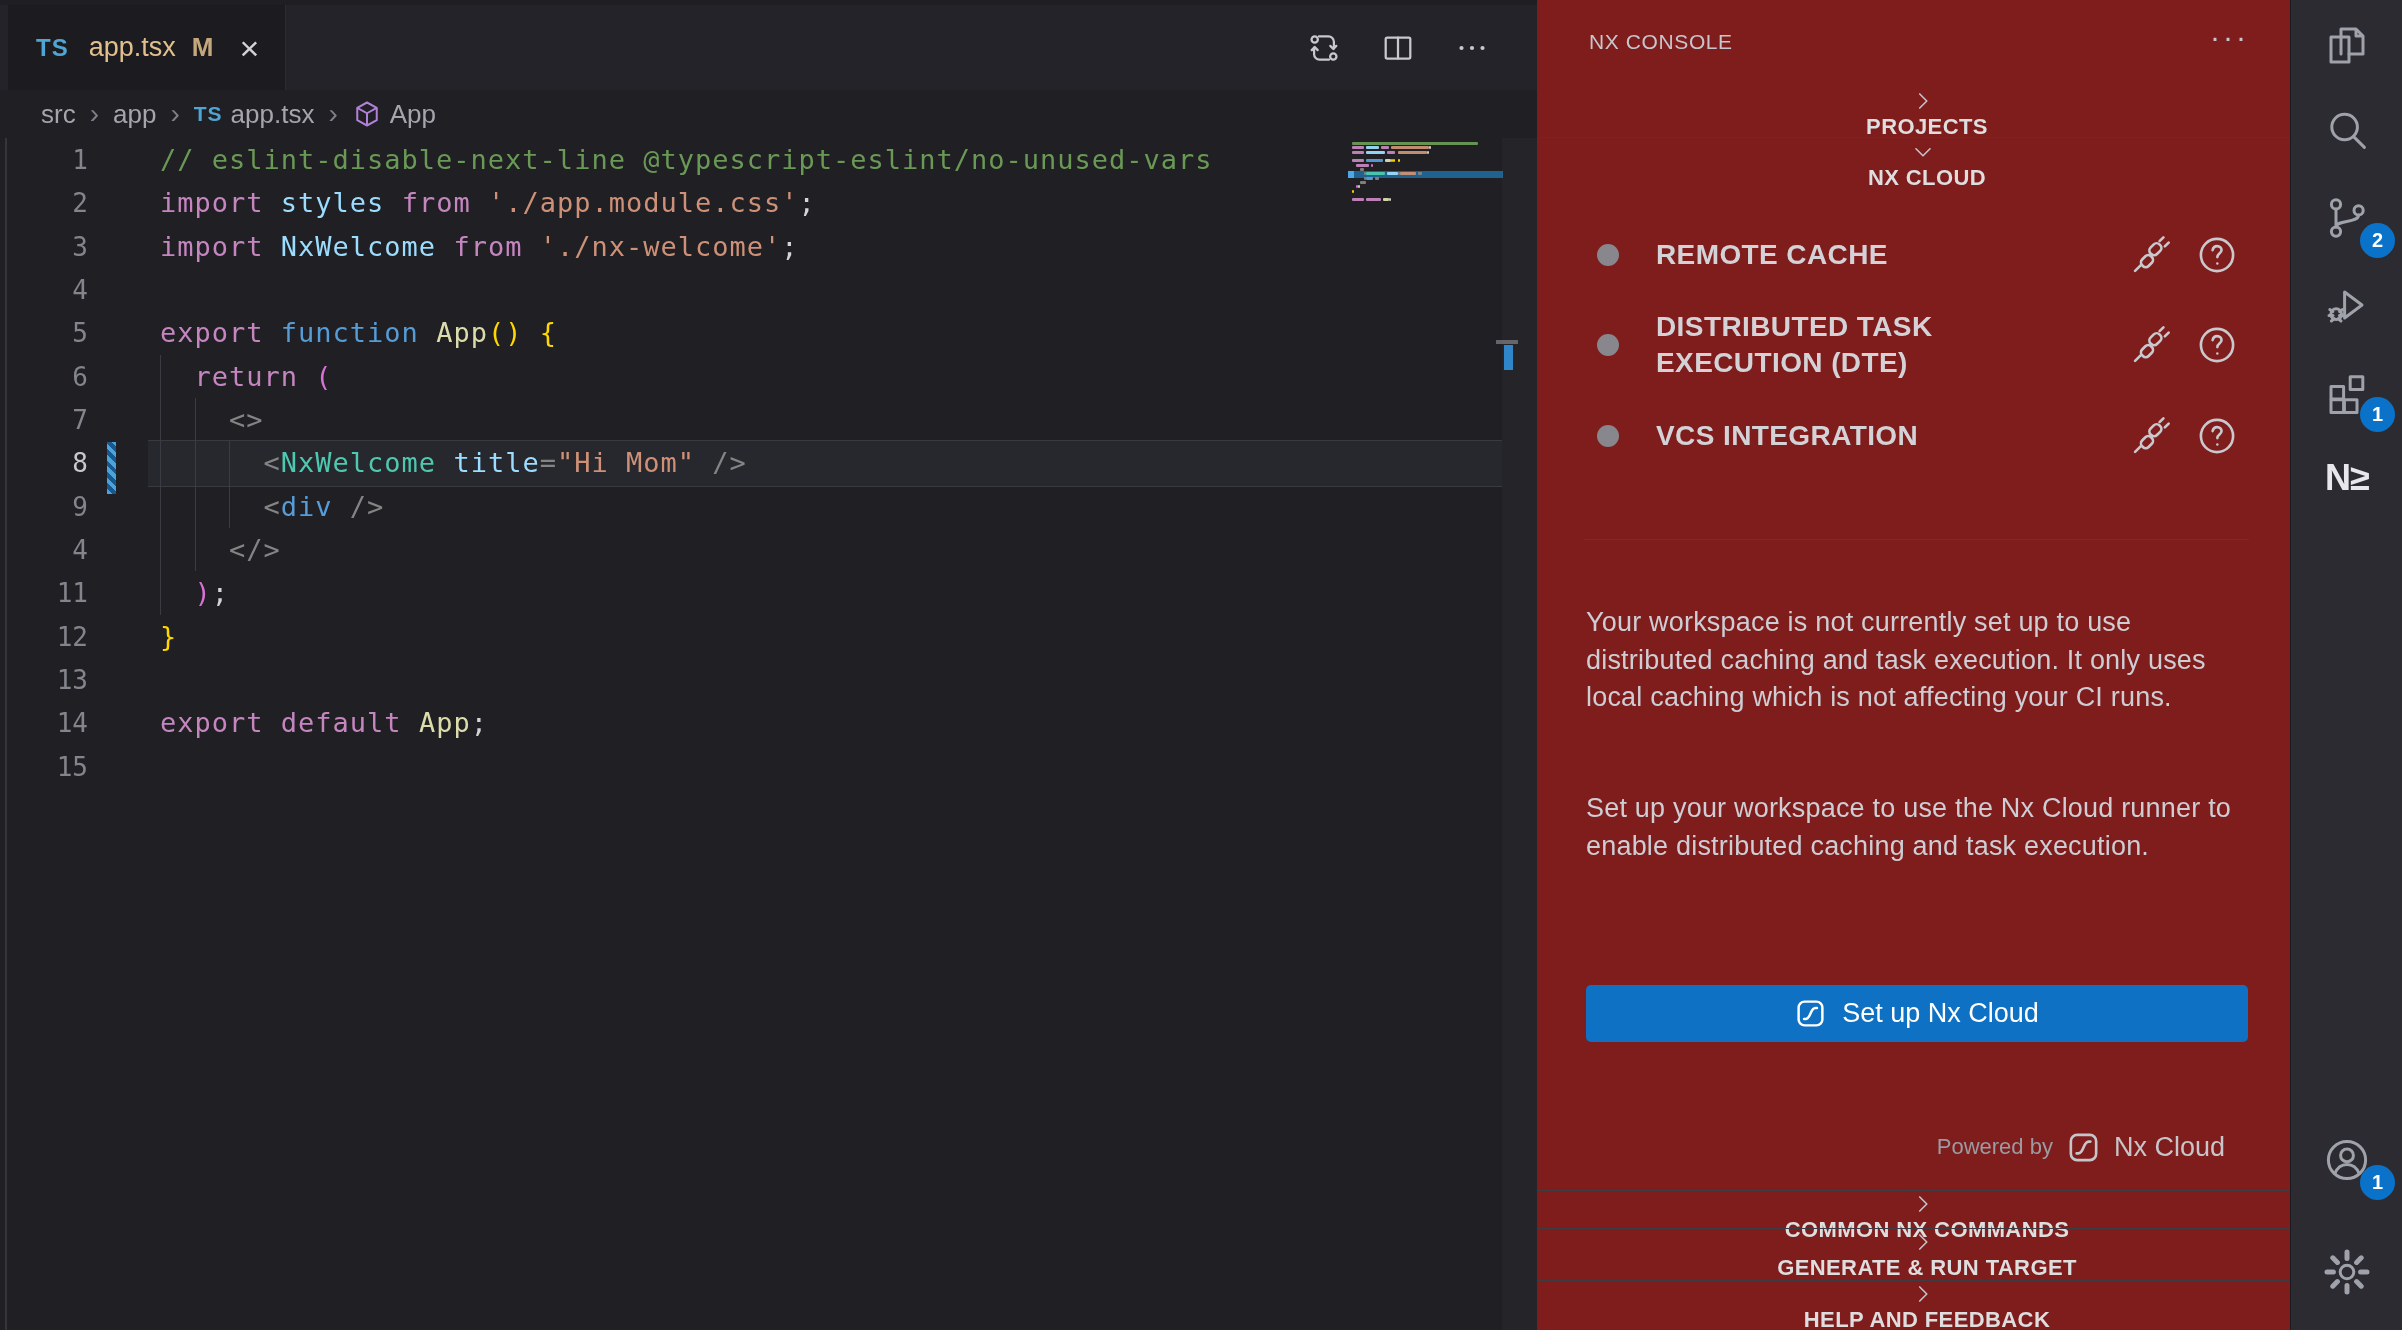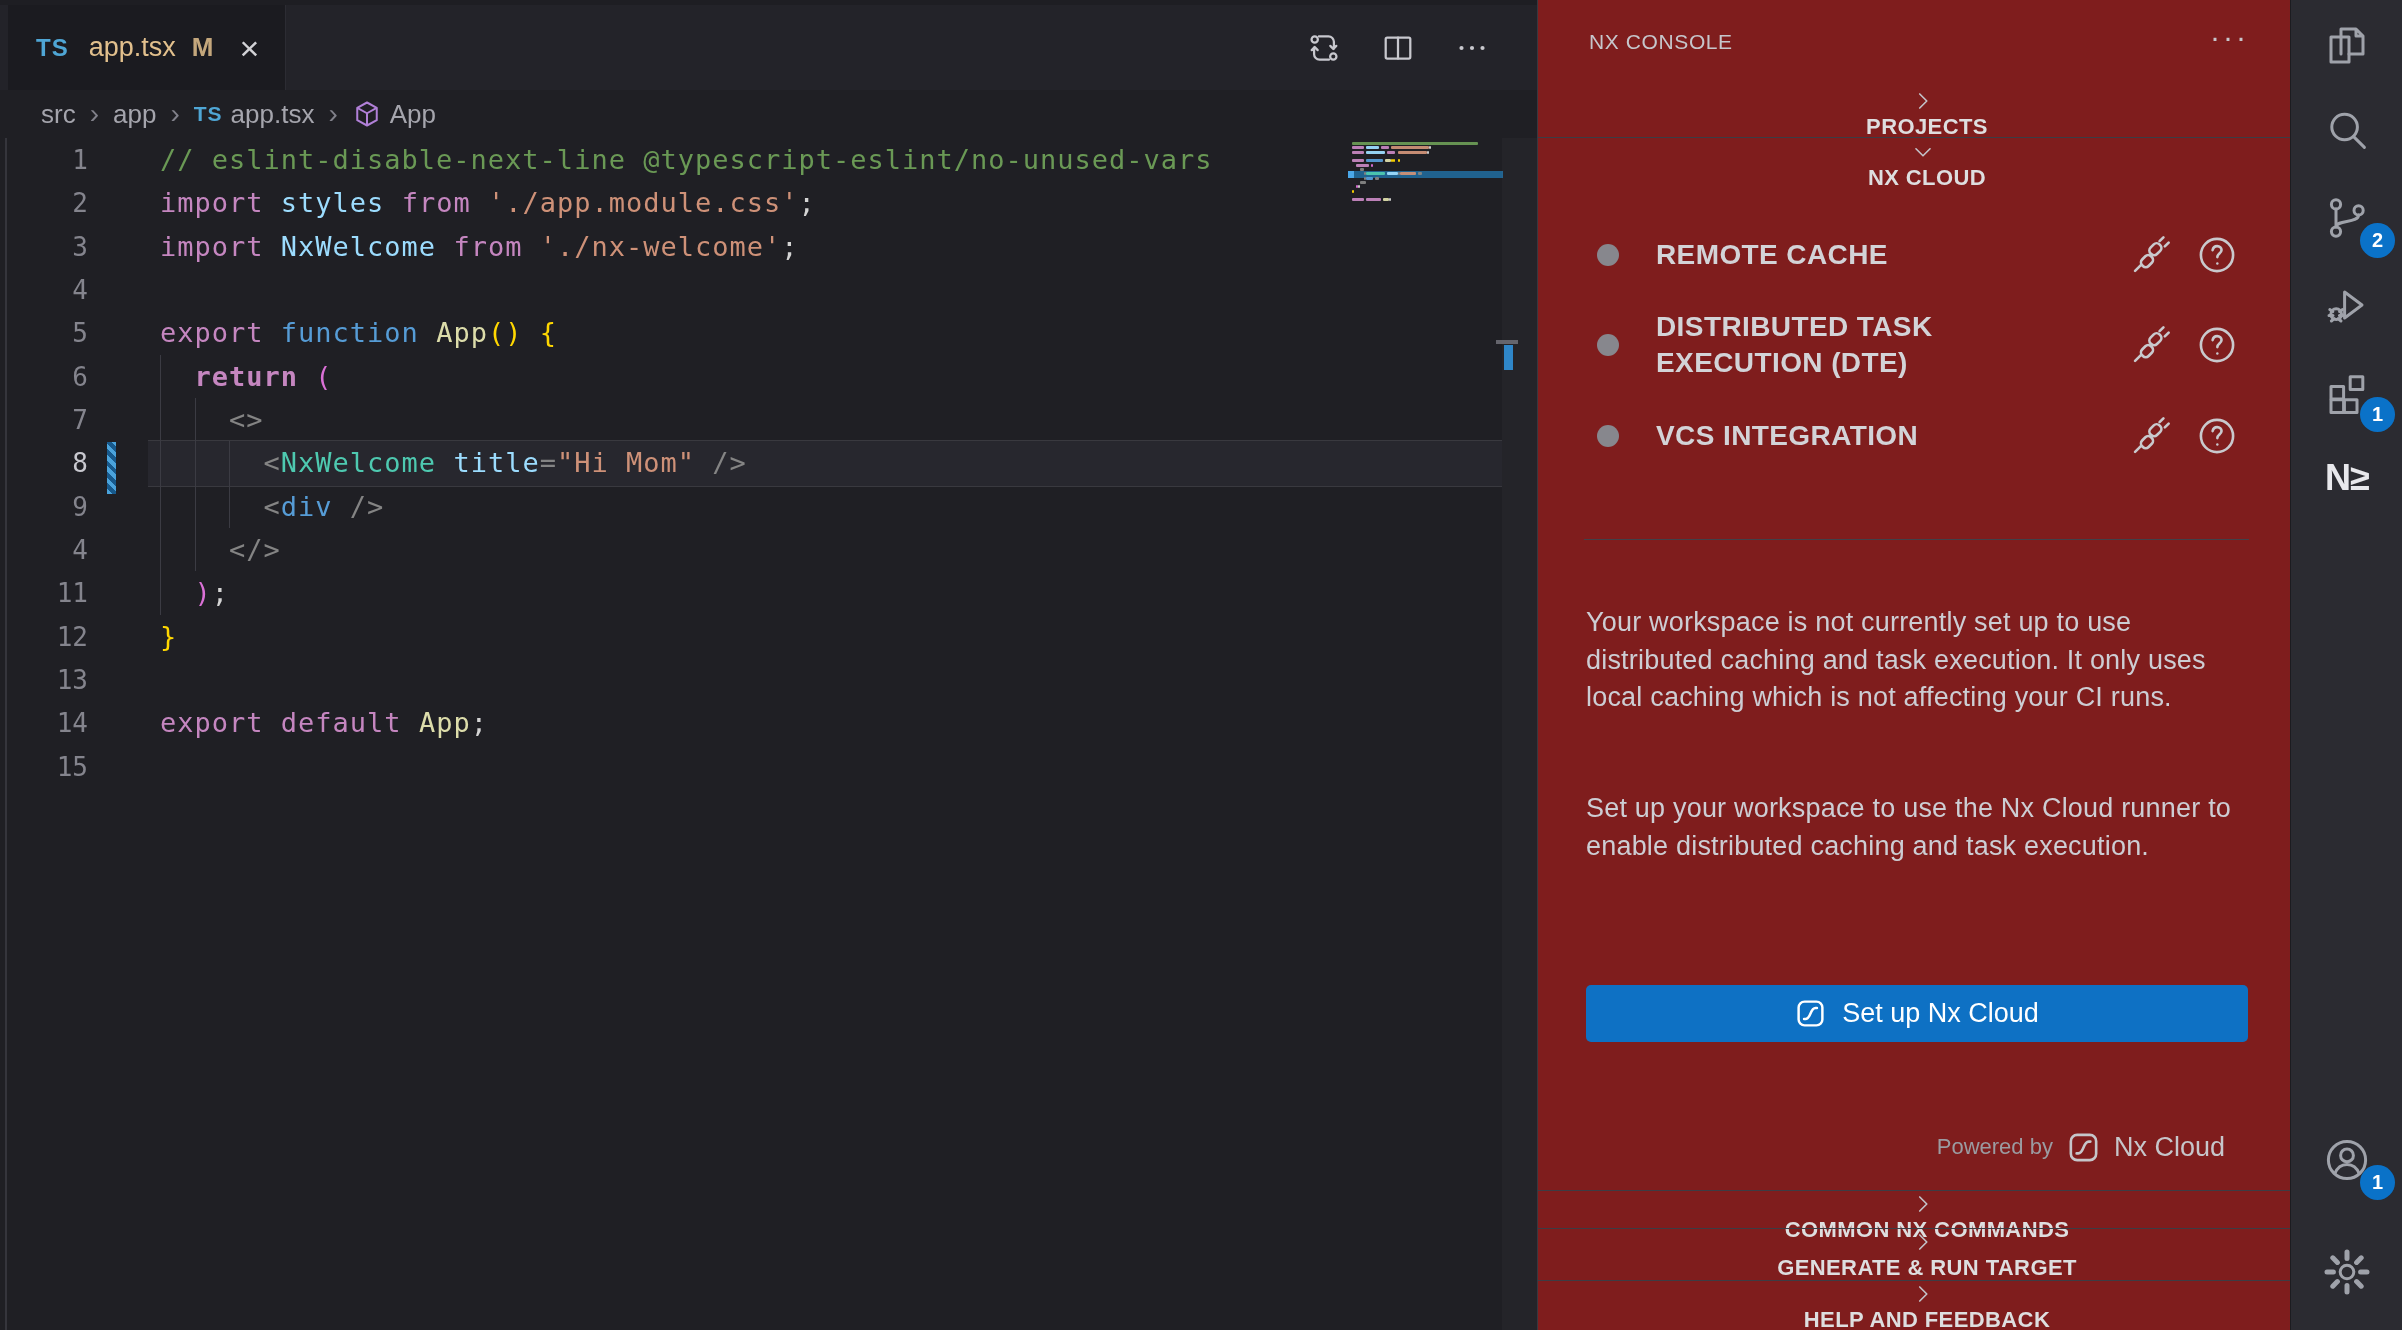--- a/index.html
+++ b/index.html
@@ -174,21 +174,21 @@
             <div class="ln">4</div>
             <div class="lt"></div>
           </div>
           <div class="code-line" style="top: 173.36px;">
             <div class="ln">5</div>
             <div class="lt"><span style="color: rgb(197, 134, 192);">export</span><span style="color: rgb(212, 212, 212);"> </span><span style="color: rgb(86, 156, 214);">function</span><span style="color: rgb(212, 212, 212);"> </span><span style="color: rgb(220, 220, 170);">App</span><span style="color: rgb(255, 215, 0);">(</span><span style="color: rgb(255, 215, 0);">)</span><span style="color: rgb(212, 212, 212);"> </span><span style="color: rgb(255, 215, 0);">{</span></div>
           </div>
           <div class="code-line" style="top: 216.7px;">
             <div class="ln">6</div>
             <div class="guide" style="left: 160px; top: 0px; height: 43.34px;"></div>
-            <div class="lt"><span style="color: rgb(212, 212, 212);">  </span><span style="color: rgb(197, 134, 192); font-weight: bold;">return</span><span style="color: rgb(212, 212, 212);"> </span><span style="color: rgb(218, 112, 214);">(</span></div>
+            <div class="lt"><span style="color: rgb(212, 212, 212);">  </span><span style="color: rgb(197, 134, 192);">return</span><span style="color: rgb(212, 212, 212);"> </span><span style="color: rgb(218, 112, 214);">(</span></div>
           </div>
           <div class="code-line" style="top: 260.04px;">
             <div class="ln">7</div>
             <div class="guide" style="left: 160px; top: 0px; height: 43.34px;"></div>
             <div class="guide" style="left: 194.52px; top: 0px; height: 43.34px;"></div>
             <div class="lt"><span style="color: rgb(212, 212, 212);">    </span><span style="color: rgb(132, 132, 132);">&lt;&gt;</span></div>
           </div>
           <div class="code-line" style="top: 303.38px;">
             <div class="ln active">8</div>
             <div class="guide" style="left: 160px; top: 0px; height: 43.34px;"></div>

